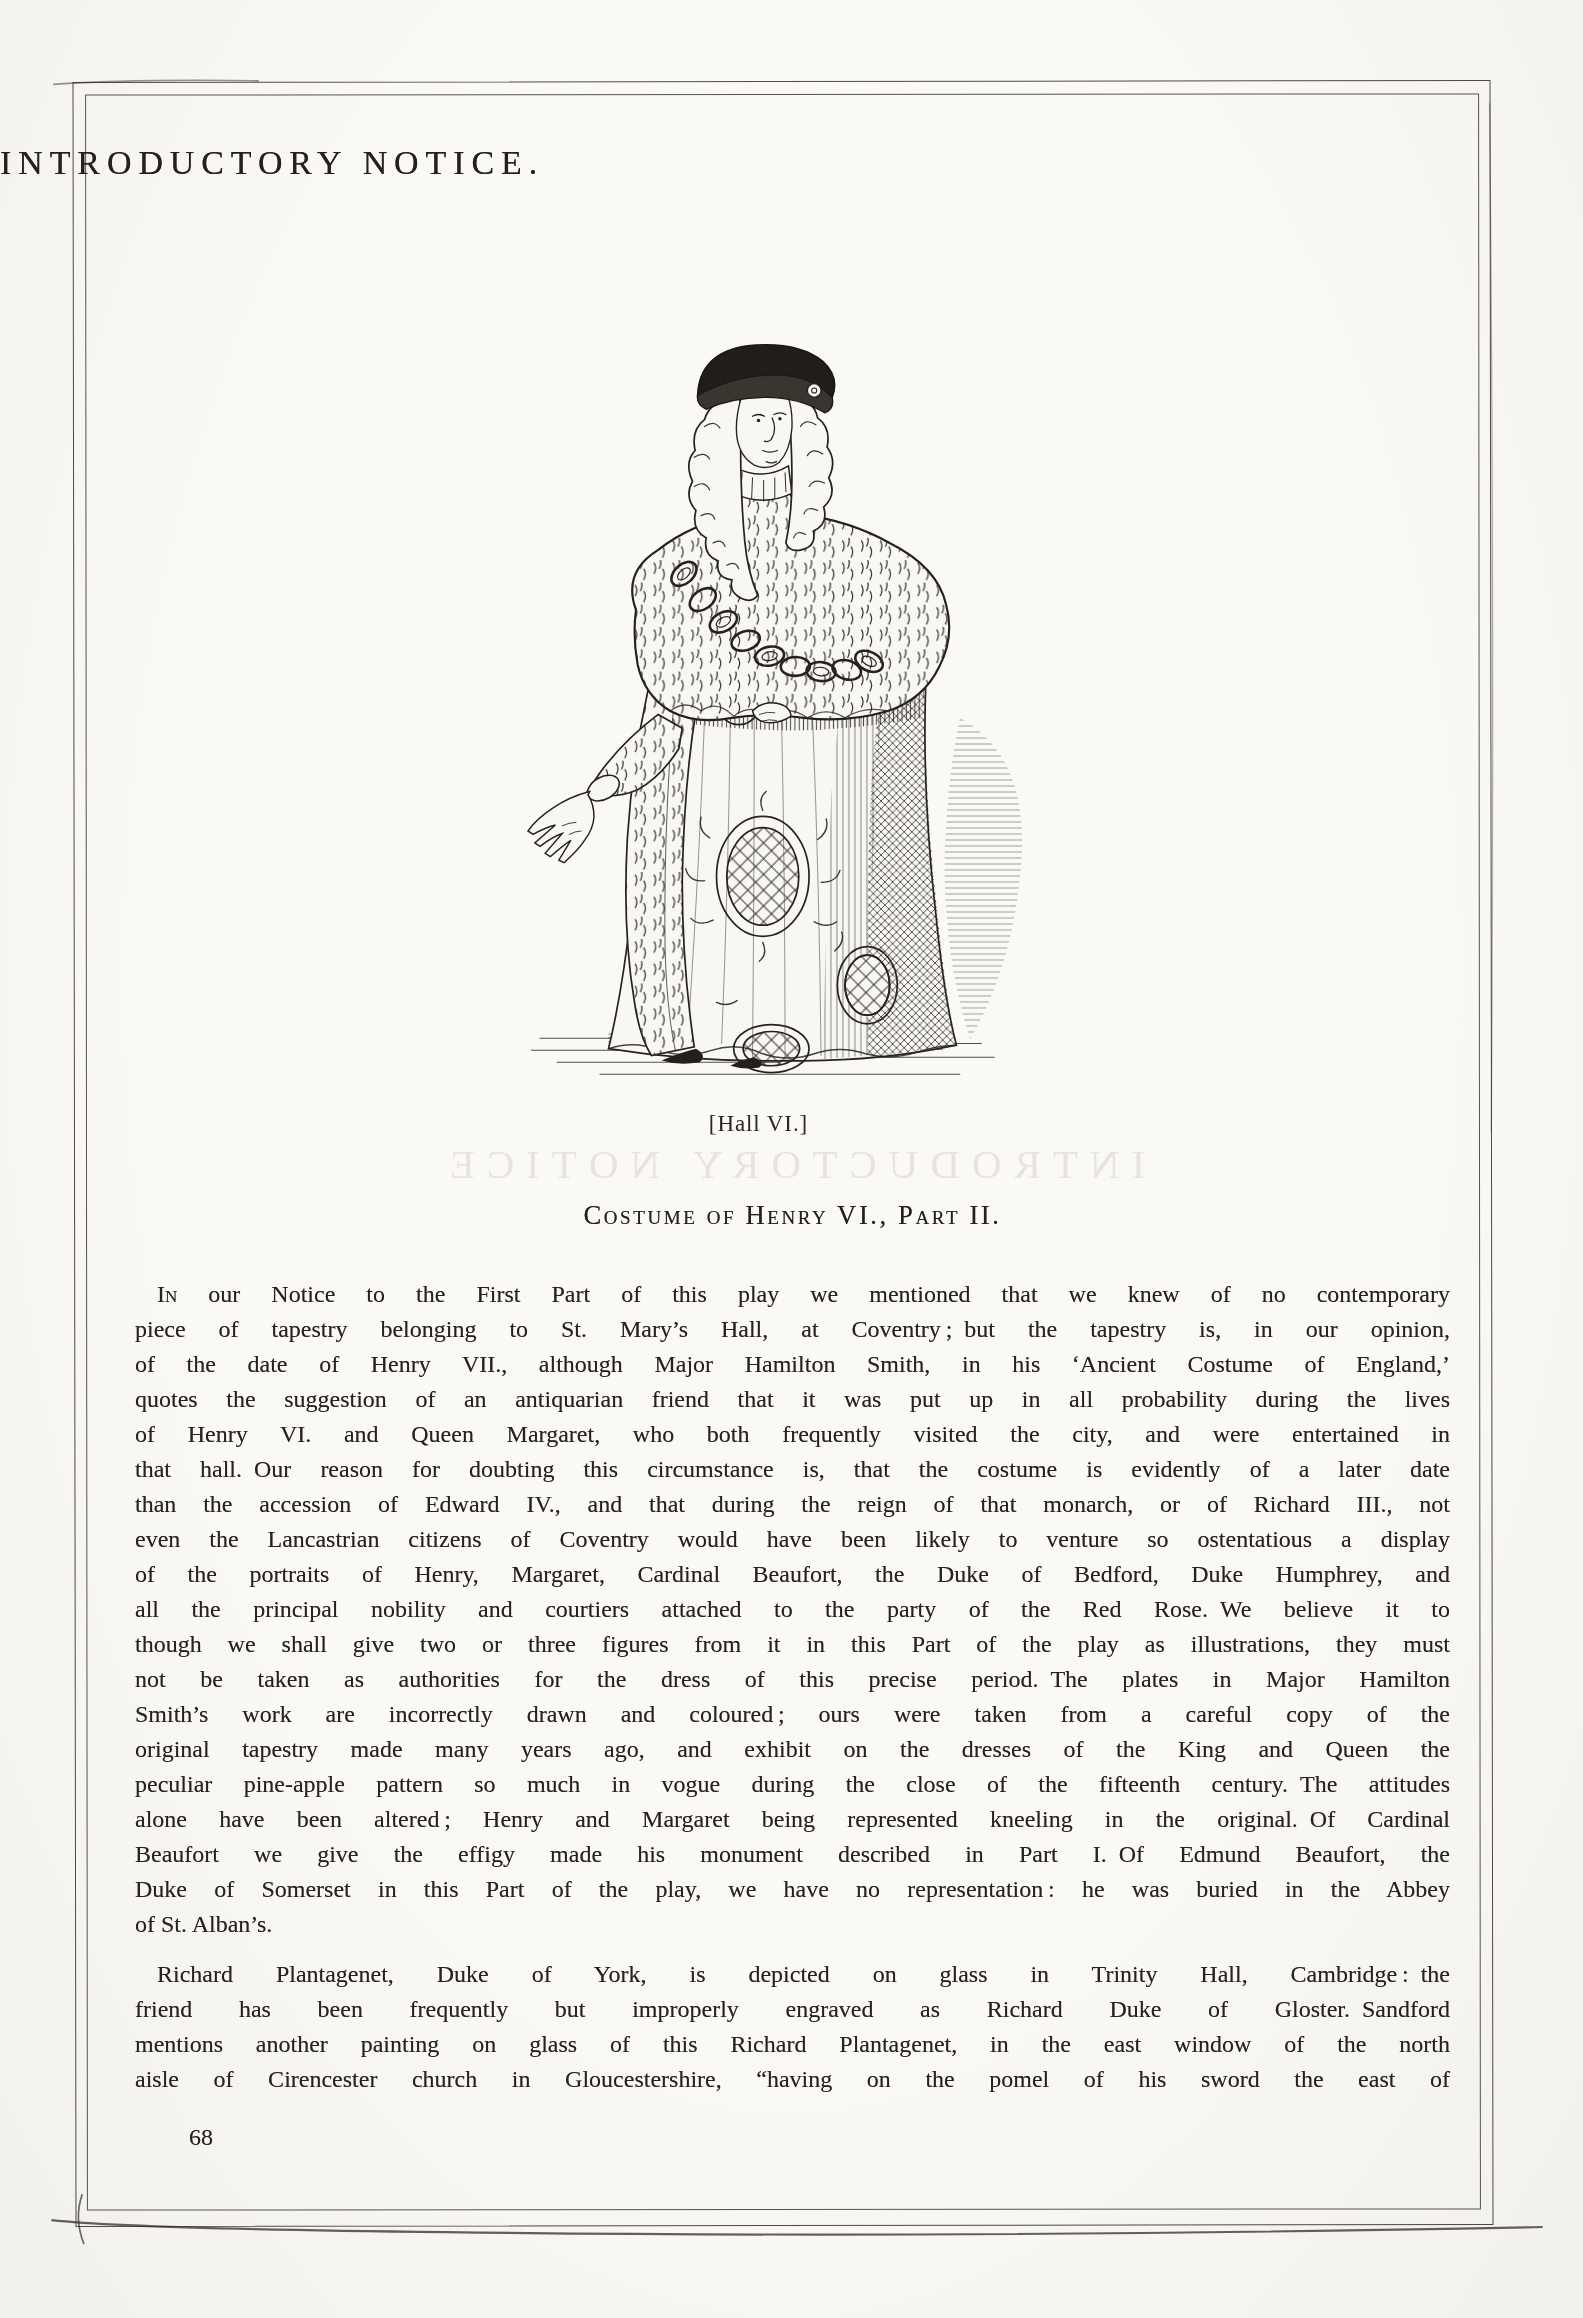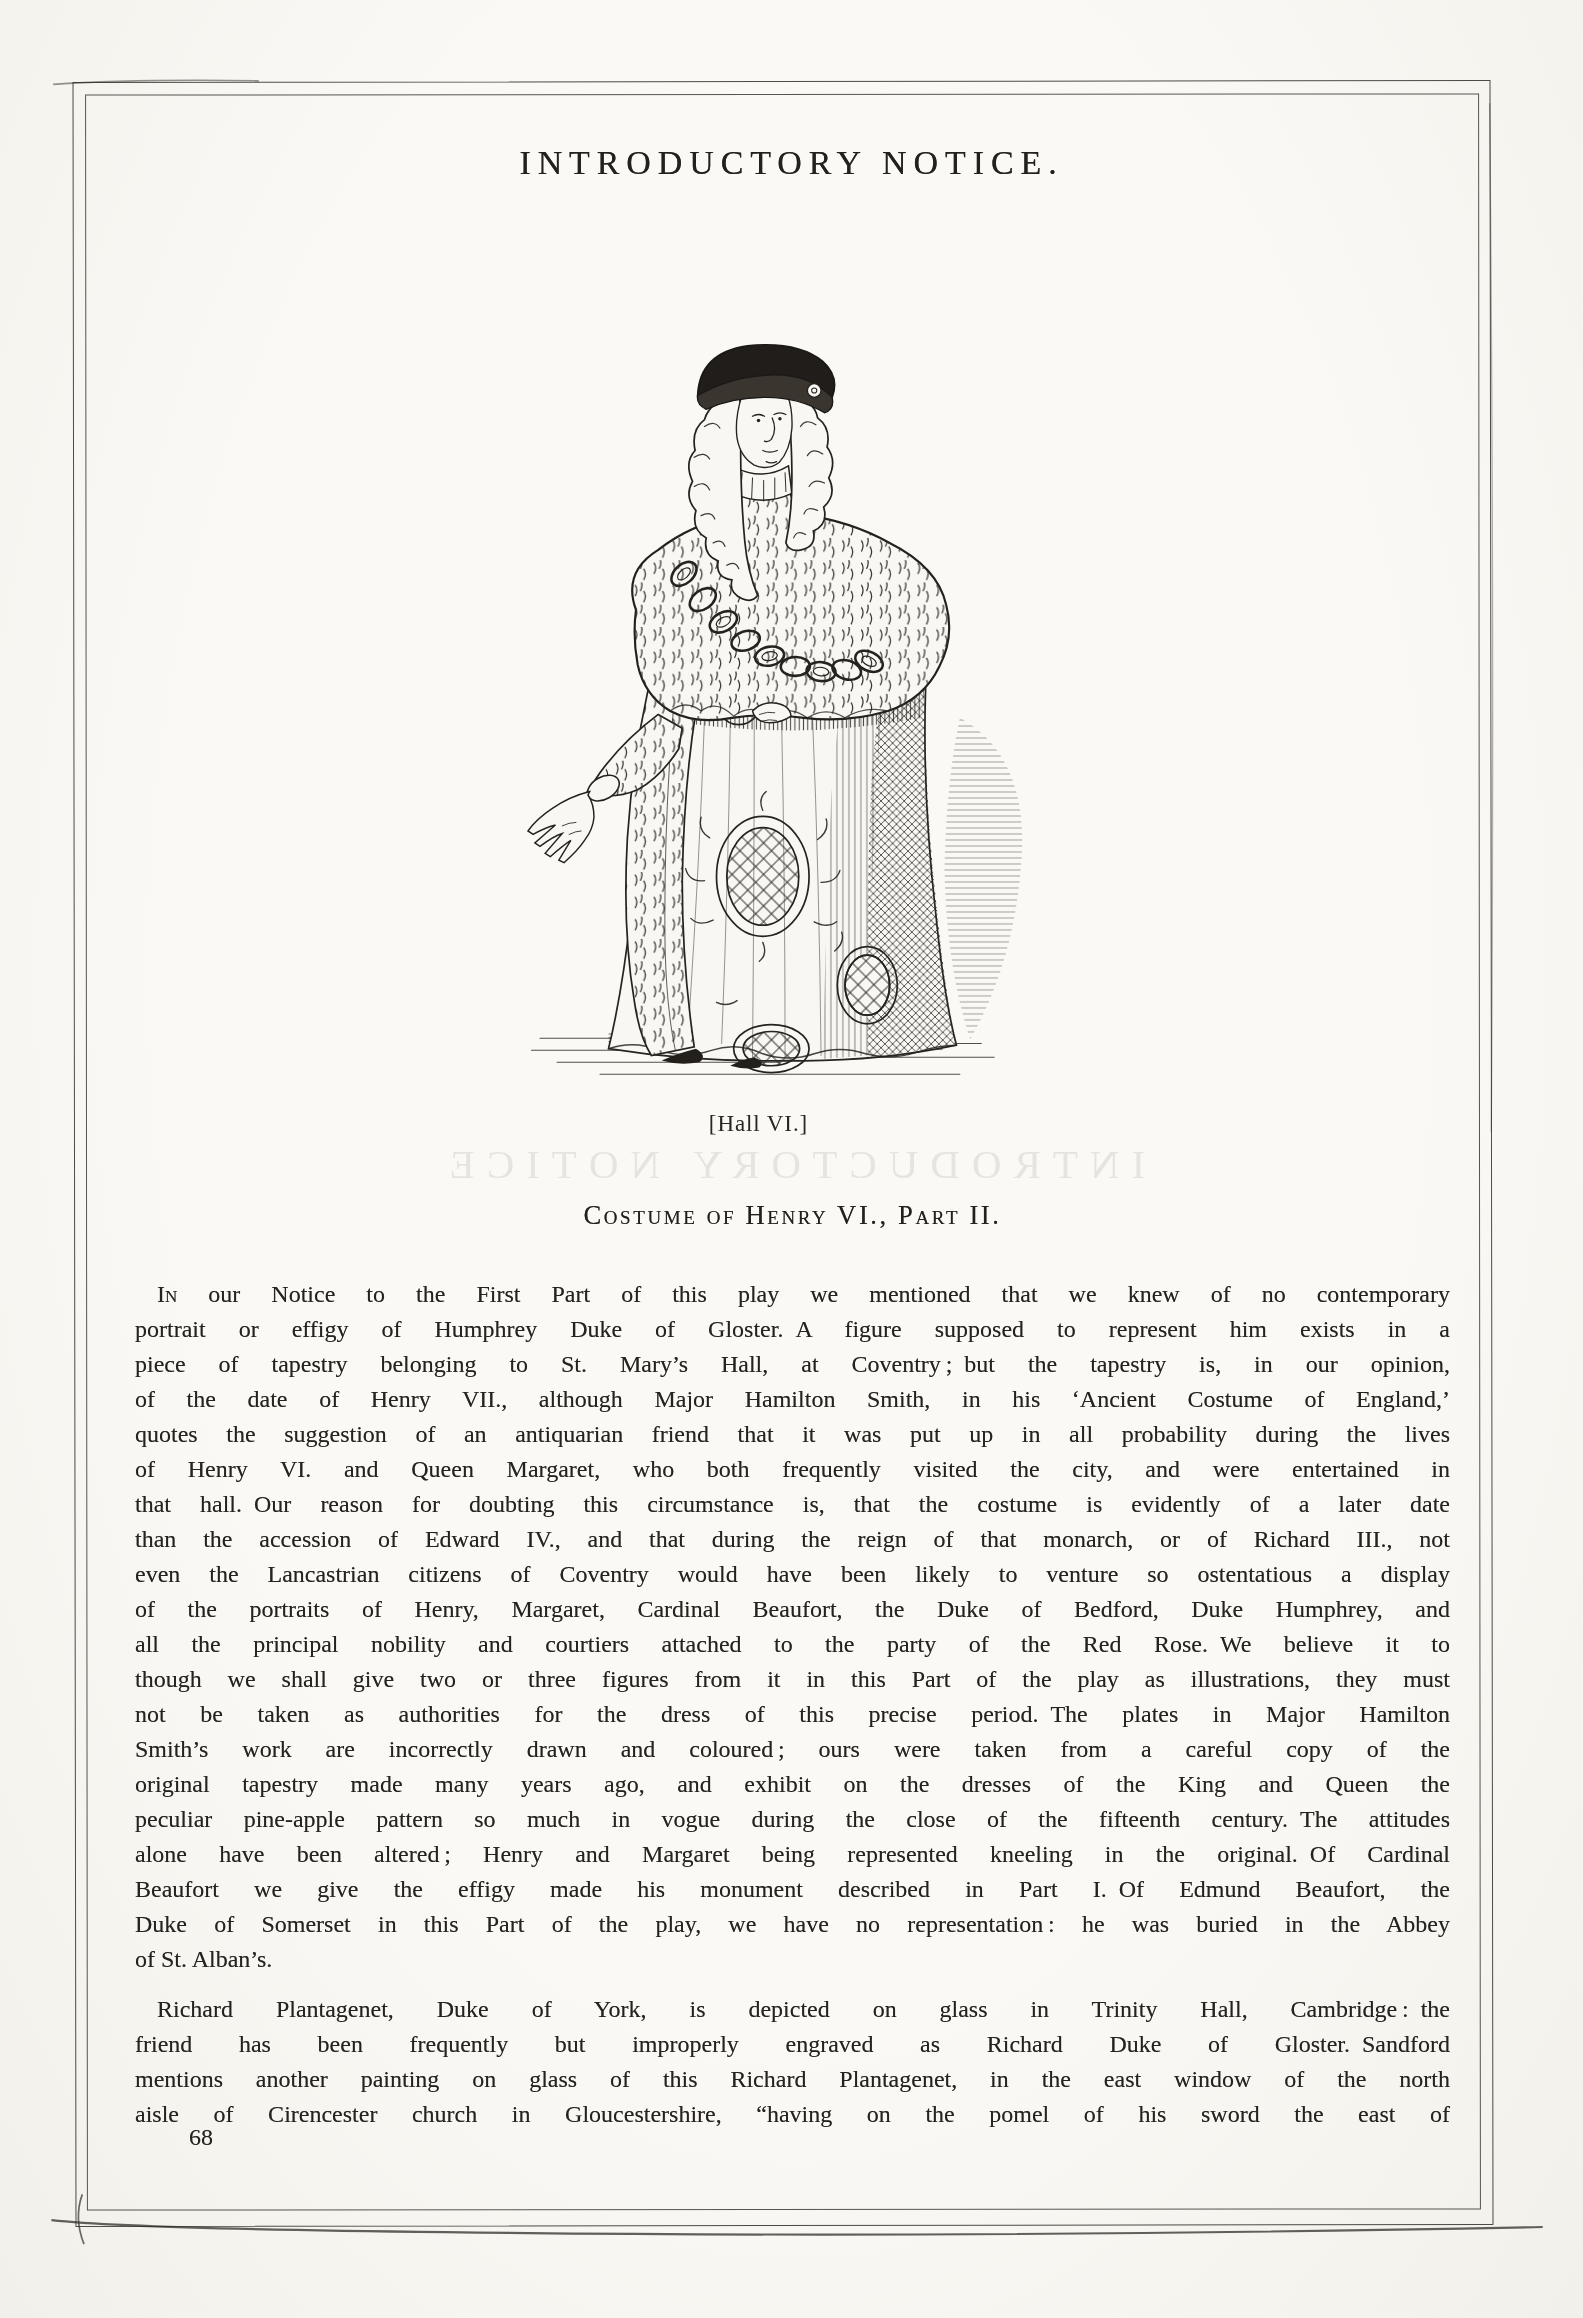--- a/index.html
+++ b/index.html
@@ -15,21 +15,21 @@
     transform:rotate(-.08deg);
   }
   .frame-inner{
     position:absolute;left:86px;top:94px;width:1392px;height:2114px;
     border:1.3px solid rgba(48,44,40,.8);
     transform:rotate(-.05deg);
   }
   .frame-flourish{position:absolute;left:0;top:0;pointer-events:none;}
   .page-title{
     position:absolute;top:144px;left:0;width:100%;
-    text-align:center;font-size:34px;letter-spacing:6.9px;
+    text-align:left;font-size:34px;letter-spacing:6.9px;
     color:#24201d;text-shadow:0 0 0.4px rgba(34,30,27,.7);
     white-space:nowrap;
   }
   .engraving-wrap{position:absolute;left:480px;top:315px;width:557px;height:780px;}
   .figure-caption{
     position:absolute;top:1111px;left:480px;width:557px;
     text-align:center;font-size:23px;letter-spacing:0.9px;color:#2a2622;
   }
   .ghost{
     position:absolute;top:1140px;left:0;width:100%;
@@ -190,21 +190,20 @@
 
 <div class="figure-caption">[Hall VI.]</div>
 
 <div class="ghost">INTRODUCTORY NOTICE</div>
 
 <div class="section-heading">Costume of Henry VI., Part II.</div>
 
 <div class="body-text">
   <div class="paragraph">
       <div class="text-line first"><span class="sc">In</span><span> our Notice to the First Part of this play we mentioned that we knew of no contemporary</span></div>
-      <div class="text-line"><span>portrait or effigy of Humphrey Duke of Gloster. A figure supposed to represent him exists in a</span></div>
       <div class="text-line"><span>piece of tapestry belonging to St. Mary’s Hall, at Coventry ; but the tapestry is, in our opinion,</span></div>
       <div class="text-line"><span>of the date of Henry VII., although Major Hamilton Smith, in his ‘Ancient Costume of England,’</span></div>
       <div class="text-line"><span>quotes the suggestion of an antiquarian friend that it was put up in all probability during the lives</span></div>
       <div class="text-line"><span>of Henry VI. and Queen Margaret, who both frequently visited the city, and were entertained in</span></div>
       <div class="text-line"><span>that hall. Our reason for doubting this circumstance is, that the costume is evidently of a later date</span></div>
       <div class="text-line"><span>than the accession of Edward IV., and that during the reign of that monarch, or of Richard III., not</span></div>
       <div class="text-line"><span>even the Lancastrian citizens of Coventry would have been likely to venture so ostentatious a display</span></div>
       <div class="text-line"><span>of the portraits of Henry, Margaret, Cardinal Beaufort, the Duke of Bedford, Duke Humphrey, and</span></div>
       <div class="text-line"><span>all the principal nobility and courtiers attached to the party of the Red Rose. We believe it to</span></div>
       <div class="text-line"><span>though we shall give two or three figures from it in this Part of the play as illustrations, they must</span></div>

